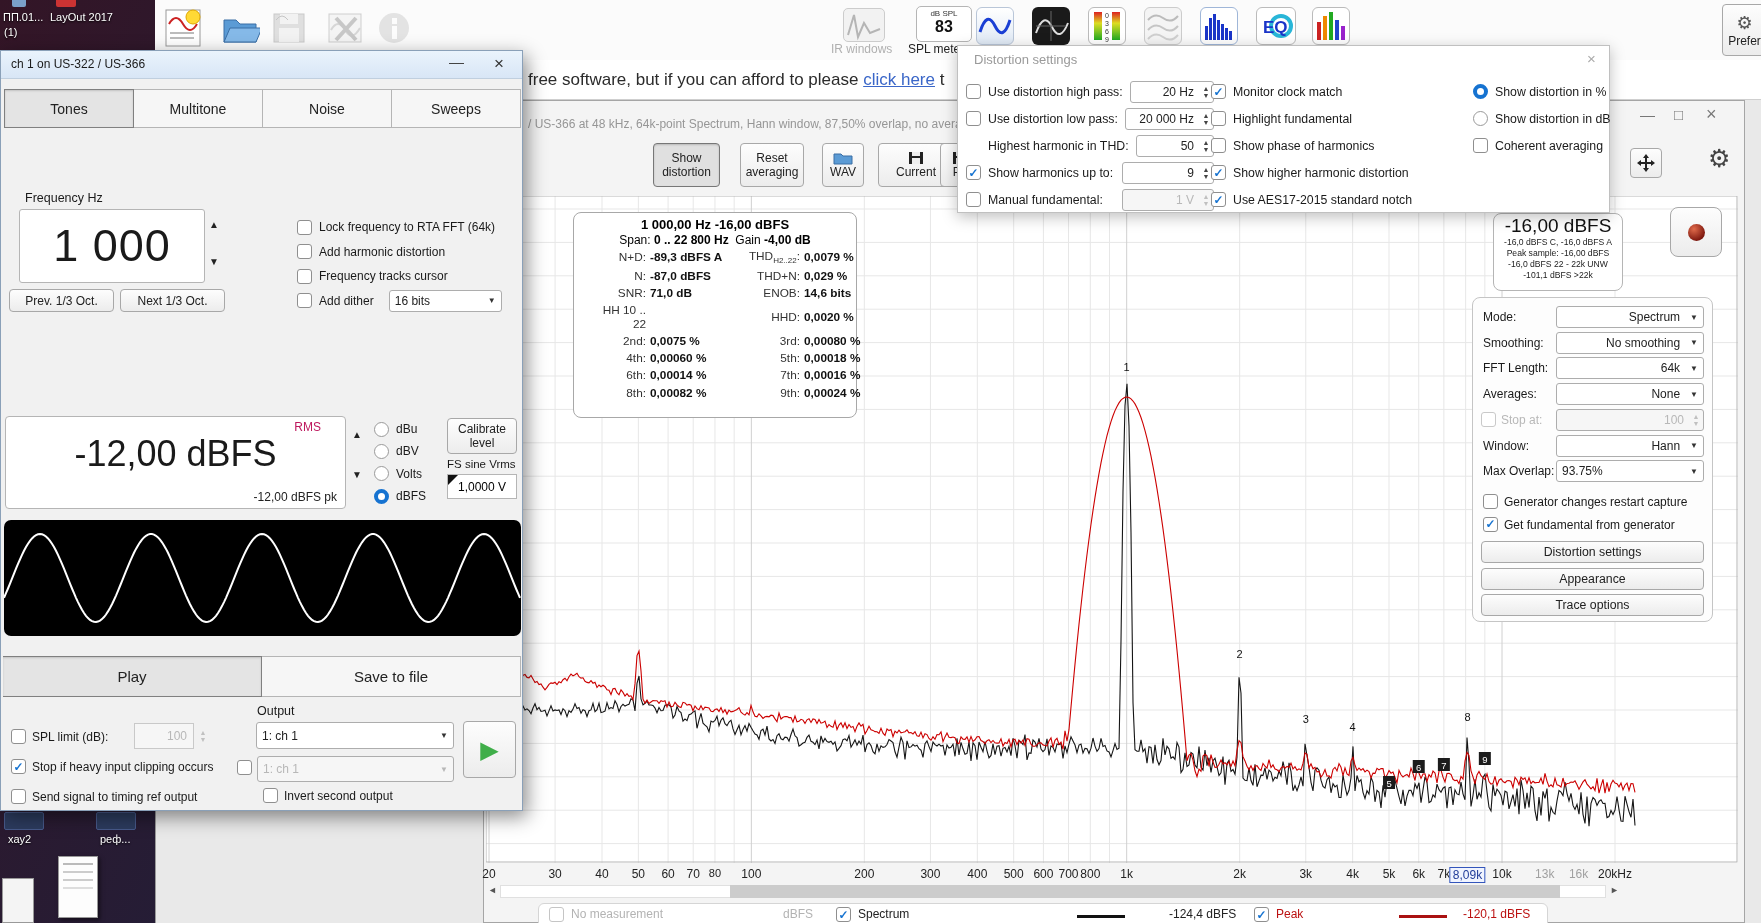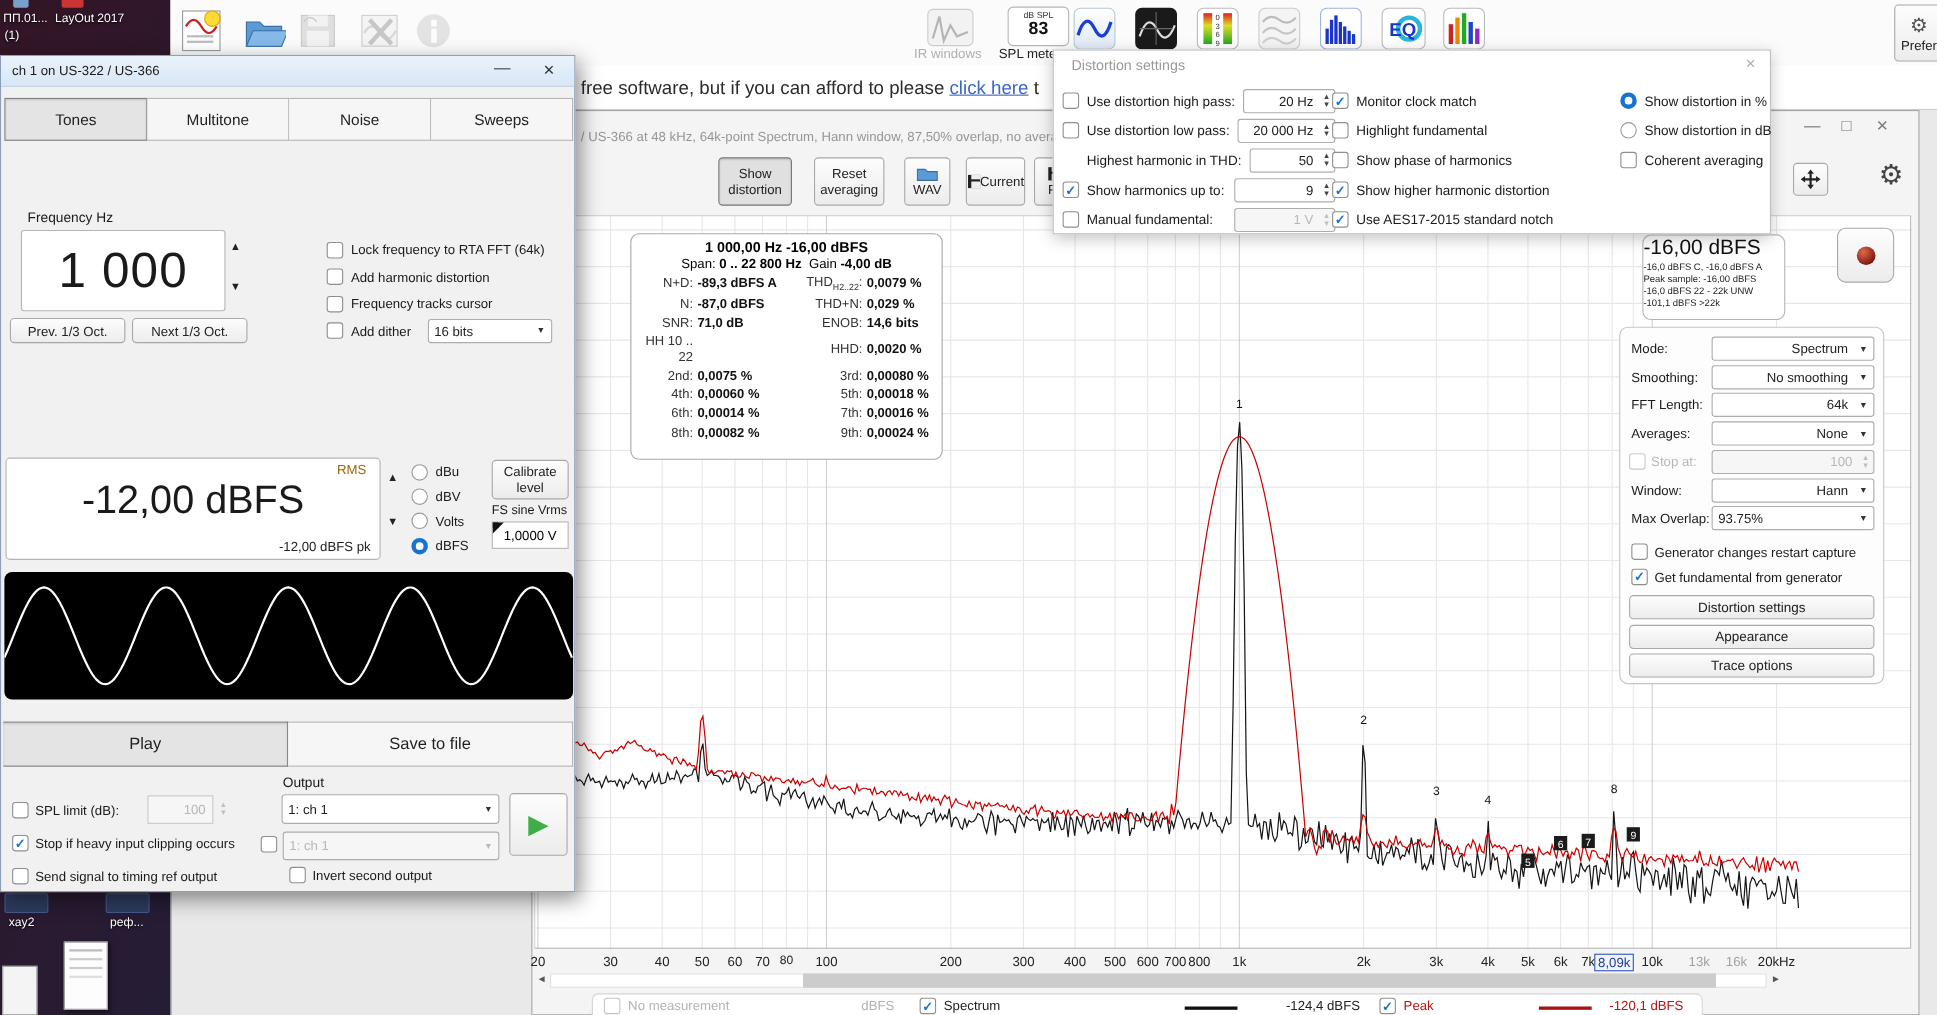--- a/index.html
+++ b/index.html
@@ -158,21 +158,21 @@
 <div class="abs" style="left:1706px;top:104px;font-size:18px;color:#777">×</div>
 
 <div class="abs btn pressed" style="left:653px;top:143px;width:67px;height:44px;font-size:12px">Show distortion</div>
 <div class="abs btn" style="left:740px;top:143px;width:64px;height:44px;font-size:12px">Reset averaging</div>
 <div class="abs btn" style="left:822px;top:143px;width:42px;height:44px;flex-direction:column;font-size:12px">
       <svg width="20" height="14">
         <path d="M1 3 h7 l2 2 h9 v8 h-18 z" fill="#5b9bd5" stroke="#3a6ea5"></path>
       </svg>
       <span>WAV</span>
     </div>
-<div class="abs btn" style="left:878px;top:143px;width:54px;height:44px;flex-direction:row;font-size:12px">
+<div class="abs btn" style="left:878px;top:143px;width:76px;height:44px;flex-direction:column;font-size:12px">
       <svg width="16" height="14">
         <rect x="1" y="1" width="14" height="12" fill="#222"></rect>
         <rect x="4" y="1" width="8" height="4" fill="#eee"></rect>
         <rect x="4" y="7" width="8" height="6" fill="#eee"></rect>
       </svg>
       <span>Current</span>
     </div>
 <div class="abs btn" style="left:940px;top:143px;width:40px;height:44px;flex-direction:column;font-size:12px">
       <svg width="16" height="14">
         <rect x="1" y="1" width="14" height="12" fill="#222"></rect>
@@ -306,21 +306,21 @@
   <span class="cb on abs" style="left:297px;top:3px">✓</span>
   <span class="srow" style="left:319px;top:3px;color:#222">Spectrum</span>
   <span class="abs" style="left:538px;top:11px;width:48px;height:3px;background:#111"></span>
   <span class="srow" style="left:630px;top:3px;color:#222">-124,4 dBFS</span>
   <span class="cb on abs" style="left:715px;top:3px">✓</span>
   <span class="srow" style="left:737px;top:3px;color:#bb1111">Peak</span>
   <span class="abs" style="left:860px;top:11px;width:48px;height:3px;background:#aa1111"></span>
   <span class="srow" style="left:924px;top:3px;color:#bb1111">-120,1 dBFS</span>
 </div>
 
-<div id="infobox" class="abs" style="left:573px;top:212px;width:284px;height:206px;padding:4px 4px">
+<div id="infobox" class="abs" style="left:573px;top:212px;width:284px;height:206px;padding:4px 20px">
   <div style="text-align:center;font-weight:bold;font-size:13px">1 000,00 Hz  -16,00 dBFS</div>
   <div style="text-align:center;font-size:12px;margin:1px 0 2px">
     <span>Span:</span> <b>0 .. 22 800 Hz</b>&nbsp;&nbsp;<span>Gain</span> <b>-4,00 dB</b>
   </div>
   <div id="info-rows" style="display:grid;grid-template-columns:56px 86px 68px 58px;row-gap:3.2px;align-items:center">
         <span class="il">N+D:</span>
         <span class="iv">-89,3 dBFS A</span>
         <span class="il">THD<sub style="font-size: 8px;">H2..22</sub>:</span>
         <span class="iv">0,0079 %</span>
         <span class="il">N:</span>
@@ -347,21 +347,21 @@
         <span class="iv">0,00014 %</span>
         <span class="il">7th:</span>
         <span class="iv">0,00016 %</span>
         <span class="il">8th:</span>
         <span class="iv">0,00082 %</span>
         <span class="il">9th:</span>
         <span class="iv">0,00024 %</span>
       </div>
 </div>
 
-<div class="abs" style="left:1493px;top:213px;width:130px;height:78px;background:#fff;border:1.5px solid #b5b5b5;border-radius:8px;text-align:left">
+<div class="abs" style="left:1493px;top:213px;width:130px;height:78px;background:#fff;border:1.5px solid #b5b5b5;border-radius:8px;text-align:center">
   <div style="font-size:19px;color:#111;margin-top:1px">-16,00 dBFS</div>
   <div id="levlines" style="font-size:8.6px;color:#222;line-height:11px">
         <div>-16,0 dBFS C, -16,0 dBFS A</div>
         <div>Peak sample: -16,00 dBFS</div>
         <div>-16,0 dBFS 22 - 22k UNW</div>
         <div>-101,1 dBFS &gt;22k</div>
       </div>
 </div>
 <div class="abs btn" style="left:1670px;top:207px;width:52px;height:50px;border-radius:8px">
   <span style="width:17px;height:17px;border-radius:50%;background:radial-gradient(circle at 35% 30%,#e06a4a,#7a150d 75%);display:inline-block"></span>
@@ -454,21 +454,21 @@
           <span class="cb">✓</span>
           <span class="lbl">Add dither</span>
           <div class="combo" style="width: 113px; height: 22px; margin-left: 8px;">
             <span class="val">16 bits</span>
             <span class="car">▼</span>
           </div>
         </div>
       </div>
 
   <div class="abs" style="left:4px;top:365px;width:341px;height:93px;background:#fff;border:1px solid #b5b5b5;border-radius:4px">
-    <span style="position:absolute;right:12px;top:3px;font-size:12px;color:#a16207">RMS</span>
+    <span style="position:absolute;right:24px;top:3px;font-size:12px;color:#be185d">RMS</span>
     <div style="text-align:center;margin-top:16px;font-size:36px;color:#1a1a1a">-12,00 dBFS</div>
     <span style="position:absolute;right:8px;bottom:4px;font-size:12px;color:#222">-12,00 dBFS pk</span>
   </div>
   <span class="abs" style="left:351px;top:378px;font-size:10px;color:#222">▲</span>
   <span class="abs" style="left:351px;top:418px;font-size:10px;color:#222">▼</span>
   <div id="gen-units" class="abs" style="left:373px;top:367px;width:70px">
         <div class="optrow" style="height: 22.3px;">
           <span class="radio"></span>
           <span class="lbl">dBu</span>
         </div>

